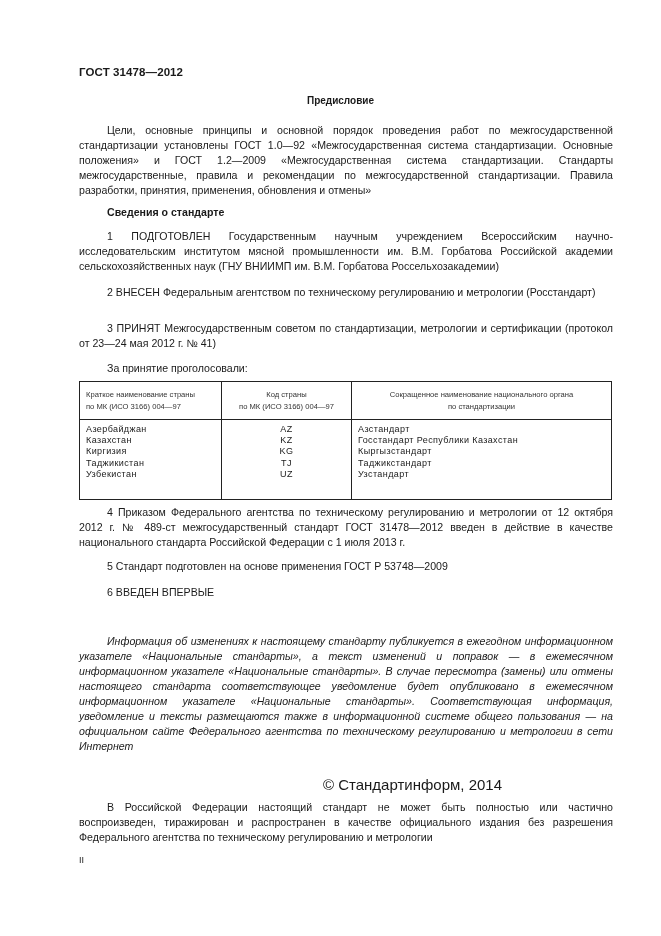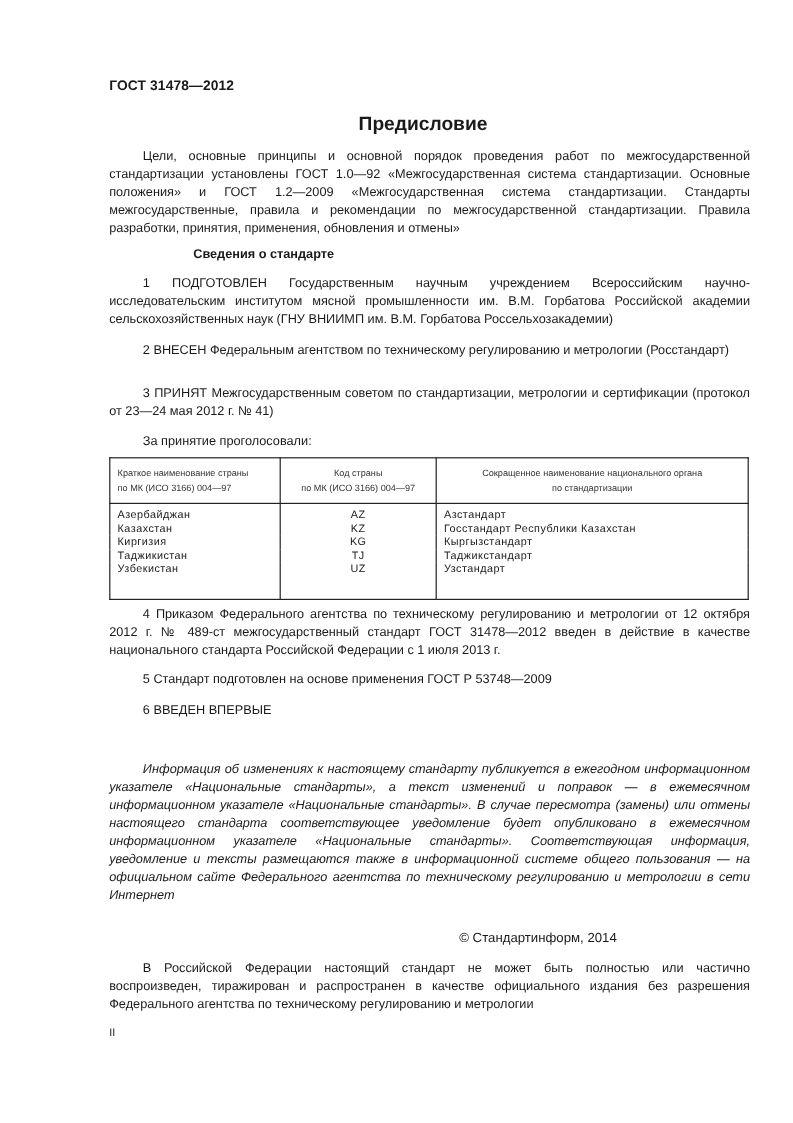--- a/index.html
+++ b/index.html
@@ -1,46 +1,46 @@
 <!DOCTYPE html>
 <html><head>
 <meta charset="utf-8">
 <style>
   html, body { margin: 0; padding: 0; background: #ffffff; }
   body { width: 661px; height: 936px; position: relative; overflow: hidden;
          font-family: "Liberation Sans", sans-serif; color: #1a1a1a; }
-  .page { position: absolute; left: 12px; top: 0; width: 550px; height: 936px; }
+  .page { position: absolute; left: 0; top: 0; width: 550px; height: 936px; }
   .hdr { position: absolute; left: 79px; top: 66px; font-size: 11.5px; font-weight: bold; letter-spacing: 0.1px; }
-  .title { position: absolute; left: 0; width: 661px; top: 95px; text-align: center; font-size: 16px; font-weight: bold; padding-left: 20px; box-sizing: border-box; }
+  .title { position: absolute; left: 0; width: 661px; top: 95px; text-align: center; font-size: 10px; font-weight: bold; padding-left: 20px; box-sizing: border-box; }
   .p { position: absolute; left: 79px; width: 534px; font-size: 10.6px; line-height: 15px; text-align: justify; }
   .p .ind { display: inline-block; width: 28px; }
   .sub { position: absolute; left: 107px; font-size: 10.6px; font-weight: bold; }
   .italic { font-style: italic; }
   table { position: absolute; left: 79px; top: 381px; width: 533px; border-collapse: collapse; font-size: 8.2px; }
   th, td { border-left: 1.2px solid #222; border-right: 1.2px solid #222; font-weight: normal; padding: 0 6px; }
   thead tr th { border-top: 1.2px solid #222; border-bottom: 1.6px solid #222; height: 37px; text-align: center; line-height: 12px; color: #333; font-size: 7.6px; }
   tbody td { line-height: 11.2px; font-size: 9px; letter-spacing: 0.4px; margin-top: 13px; }
   tbody tr:first-child td { padding-top: 4px; }
   tbody tr:last-child td { border-bottom: 1.2px solid #222; padding-bottom: 19px; }
   .c1 { width: 129px; text-align: left; }
   .c2 { width: 117px; text-align: center; }
   .c3 { text-align: left; }
-  .copyr { position: absolute; right: 48px; top: 776px; font-size: 11px; }
+  .copyr { position: absolute; right: 48px; top: 776px; font-size: 15px; }
   .pnum { position: absolute; left: 79px; top: 855px; font-size: 9px; }
 </style>
 </head>
 <body>
 
 <div class="page">
   <div class="hdr">ГОСТ 31478—2012</div>
   <div class="title">Предисловие</div>
 
   <div class="p" style="top:123px;"><span class="ind"></span><span>Цели, основные принципы и основной порядок проведения работ по межгосударственной стандартизации установлены ГОСТ 1.0—92 «Межгосударственная система стандартизации. Основные положения» и ГОСТ 1.2—2009 «Межгосударственная система стандартизации. Стандарты межгосударственные, правила и рекомендации по межгосударственной стандартизации. Правила разработки, принятия, применения, обновления и отмены»</span></div>
 
-  <div class="sub" style="top:206px;margin-left:42px;">Сведения о стандарте</div>
+  <div class="sub" style="top:206px;">Сведения о стандарте</div>
 
   <div class="p" style="top:229px;"><span class="ind"></span><span>1  ПОДГОТОВЛЕН Государственным научным учреждением Всероссийским научно-исследовательским институтом мясной промышленности им. В.М. Горбатова Российской академии сельскохозяйственных наук (ГНУ ВНИИМП им. В.М. Горбатова Россельхозакадемии)</span></div>
   <div class="p" style="top:285px;"><span class="ind"></span><span>2  ВНЕСЕН Федеральным агентством по техническому регулированию и метрологии (Росстандарт)</span></div>
   <div class="p" style="top:321px;"><span class="ind"></span><span>3  ПРИНЯТ Межгосударственным советом по стандартизации, метрологии и сертификации (протокол от 23—24  мая 2012 г. № 41)</span></div>
   <div class="p" style="top:361px;"><span class="ind"></span><span>За принятие проголосовали:</span></div>
 
   <table>
     <thead>
       <tr>
         <th class="c1"><span>Краткое наименование страны</span><br><span>по МК (ИСО 3166) 004—97</span></th>

